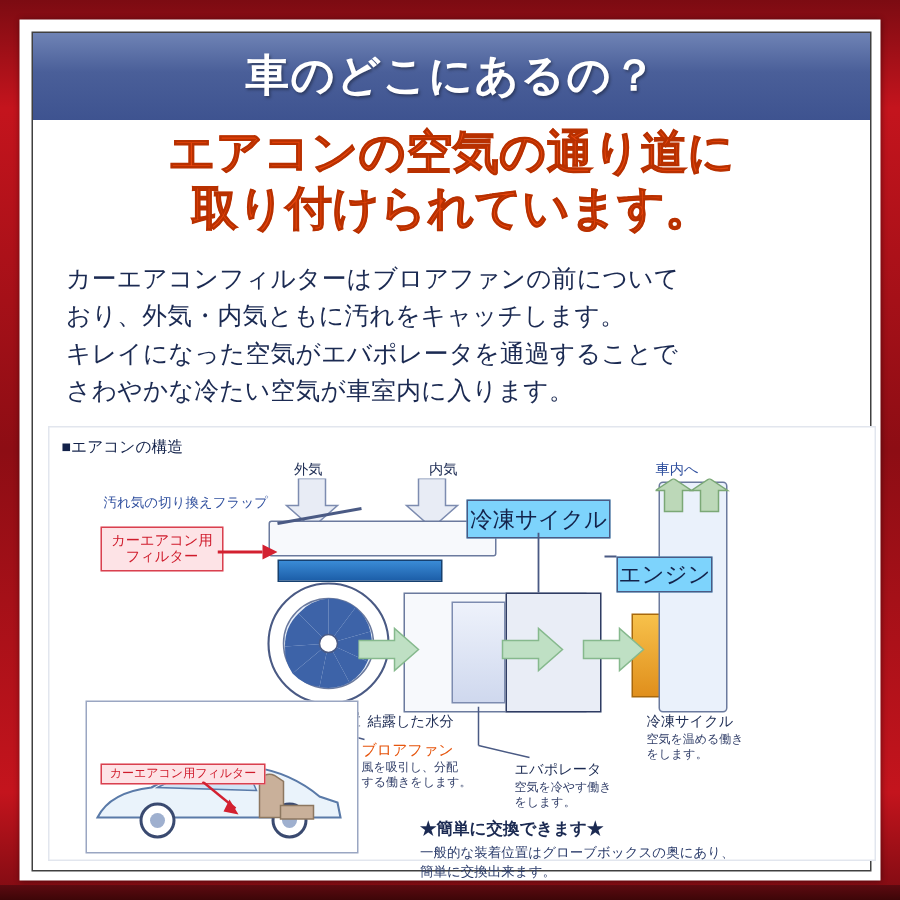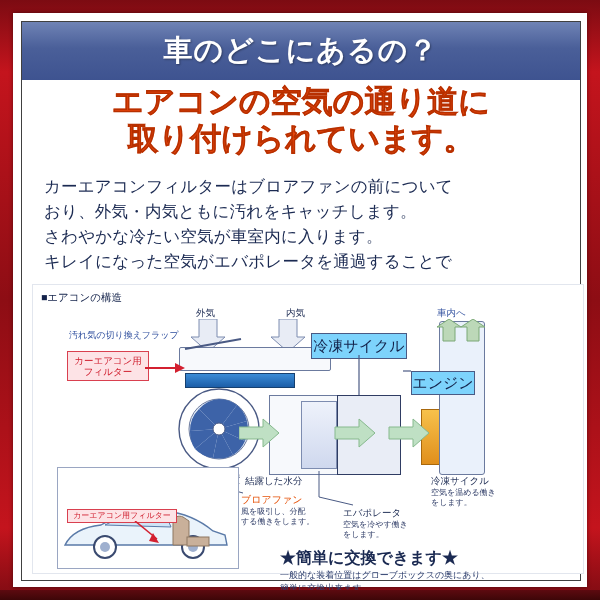--- a/index.html
+++ b/index.html
@@ -80,21 +80,21 @@
   .heater{position:absolute;background:linear-gradient(180deg,#f7c14b,#e08f1c);border:1.2px solid #a8680c;}
   .darkbox{position:absolute;background:#e9edf6;border:1.4px solid #2f3c63;}
   .subpanel{
     position:absolute;border:1px solid #9aa6c2;background:#ffffff;
   }
   
   .note{
     position:absolute;left:258px;top:524px;width:278px;
     font-size:9px;color:#2b3c6b;line-height:1.45;
   }
-  .note .star{font-size:16px;color:#1b2a52;font-weight:bold;}
+  .note .star{font-size:11px;color:#1b2a52;font-weight:bold;}
   .bottomstrip{
     position:absolute;left:0;bottom:0;width:100%;height:10px;
     background:linear-gradient(180deg,#5d0a10,#3d0608);
   }
 </style>
 </head>
 <body>
 
 <div class="frame">
   <div class="card">
@@ -105,22 +105,22 @@
       </div>
 
       <div class="headline">
         <span class="l">エアコンの空気の通り道に</span>
         <span class="l">取り付けられています。</span>
       </div>
 
       <div class="lead">
         <div>カーエアコンフィルターはブロアファンの前について</div>
         <div>おり、外気・内気ともに汚れをキャッチします。</div>
+        <div>キレイになった空気がエバポレータを通過することで</div>
         <div>さわやかな冷たい空気が車室内に入ります。</div>
-        <div>キレイになった空気がエバポレータを通過することで</div>
       </div>
 
       <div class="diagram">
 
         <div class="dlabel hdr" style="left:8px;top:6px;">■エアコンの構造</div>
 
         <div class="dlabel" style="left:163px;top:22px;">外気</div>
         <div class="dlabel" style="left:253px;top:22px;">内気</div>
 
         <svg style="position:absolute;left:150px;top:34px;" width="140" height="34">

